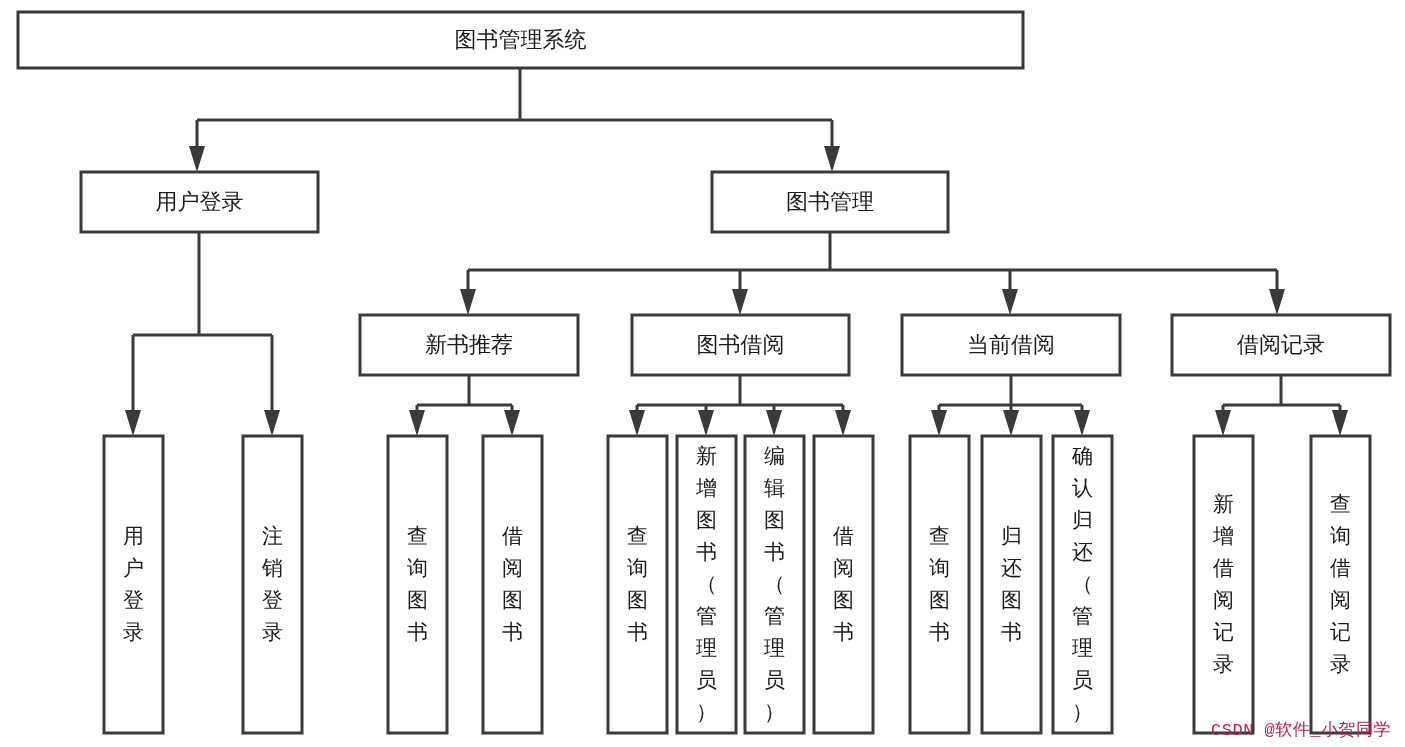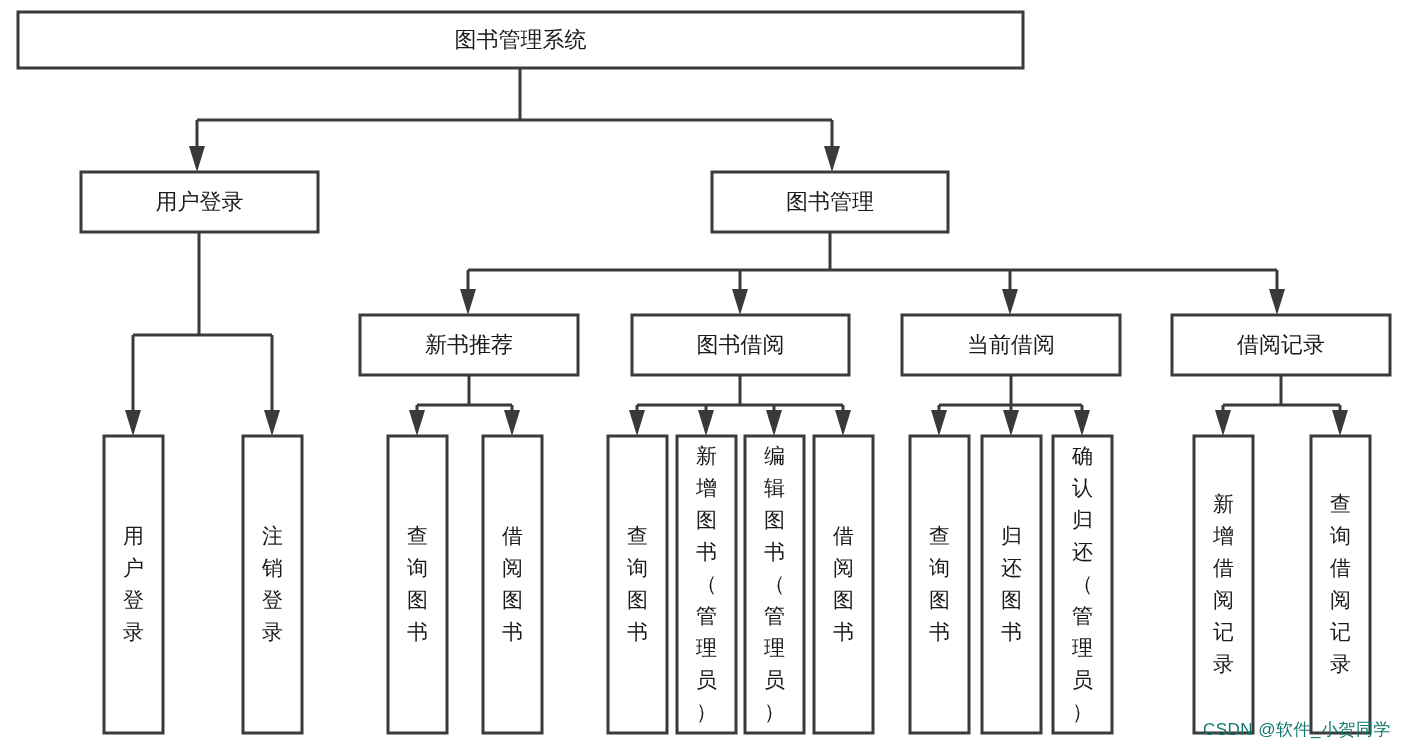--- a/index.html
+++ b/index.html
@@ -52,23 +52,23 @@
     stroke-linecap: butt;
   }
   .arrow-head {
     fill: #3a3a3a;
     stroke: none;
   }
   .watermark {
     position: absolute;
     right: 14px;
     bottom: 6px;
-    font-family: Liberation Sans, sans-serif;
+    font-family: Liberation Mono, monospace;
     font-size: 17px;
-    color: #0f766e;
+    color: #be185d;
     letter-spacing: 0.5px;
     white-space: nowrap;
     pointer-events: none;
     user-select: none;
   }
 </style>
 </head>
 <body>
 
 <div id="diagram-root">

